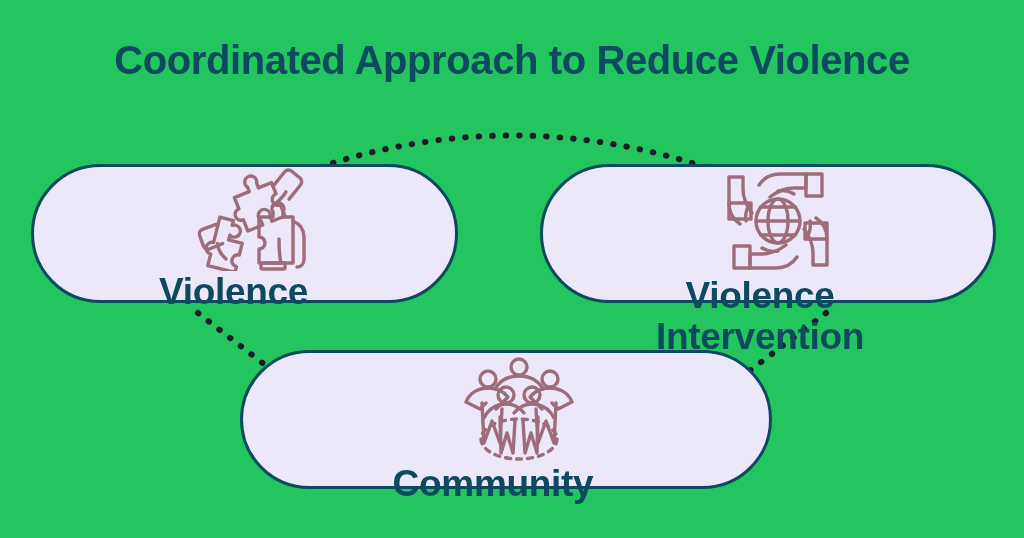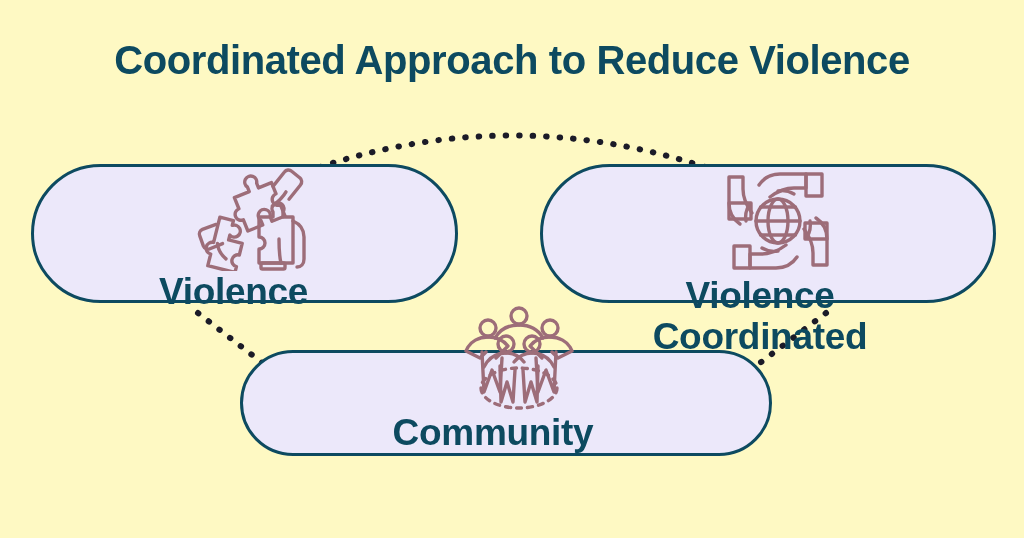--- a/index.html
+++ b/index.html
@@ -10,21 +10,21 @@
     width: 1024px;
     height: 538px;
     background: #ffffff;
     font-family: "Liberation Sans", sans-serif;
     overflow: hidden;
   }
   #stage {
     position: relative;
     width: 1024px;
     height: 538px;
-    background: #fef9c3;
+    background: #22c55e;
   }
   #connectors {
     position: absolute;
     left: 0;
     top: 0;
     width: 1024px;
     height: 538px;
     pointer-events: none;
   }
   .page-title {
@@ -71,21 +71,21 @@
     left: 31px; top: 164px; width: 427px; height: 139px;
   }
   #node-prevention .node-icon { width: 135px; margin-left: 18px; }
   #node-prevention .node-label { padding-right: 22px; }
   #node-intervention {
     left: 540px; top: 164px; width: 456px; height: 139px;
   }
   #node-intervention .node-icon { width: 135px; margin-left: 20px; }
   #node-intervention .node-label { padding-right: 16px; }
   #node-community {
-    left: 240px; top: 350px; width: 532px; height: 106px; justify-content: flex-end;
+    left: 240px; top: 350px; width: 532px; height: 139px;
   }
   #node-community .node-icon { width: 135px; margin-left: 26px; }
   #node-community .node-label { padding-right: 26px; }
 </style>
 </head>
 <body>
 
 <div id="stage">
 
   <svg id="connectors" viewBox="0 0 1024 538" width="1024" height="538" aria-hidden="true">
@@ -150,21 +150,21 @@
         <path d="M7 36 v16 h22 V36 z"></path>
         <path d="M24 54 c-1 -6 0 -11 3 -16"></path>
 
         <path d="M82 62 c6 8 9 16 9 24 v12 h14 V72 c0 -10 -5 -17 -11 -21"></path>
         <path d="M105 72 V56 H83 v16 z"></path>
         <path d="M88 54 c1 6 0 11 -3 16"></path>
       </svg>
     </div>
     <div class="node-label">
       <span>Violence</span>
-      <span class="l2">Coordinated</span>
+      <span class="l2">Intervention</span>
     </div>
   </div>
 
   <div class="node" id="node-community">
     <div class="node-icon">
       <svg width="110" height="110" viewBox="0 0 110 110" fill="none" stroke="#9d6d79" stroke-width="3.4" stroke-linejoin="round" stroke-linecap="round">
 
         <ellipse cx="55" cy="86" rx="38" ry="20" stroke-dasharray="5 6"></ellipse>
 
         <circle cx="24" cy="26" r="8"></circle>

